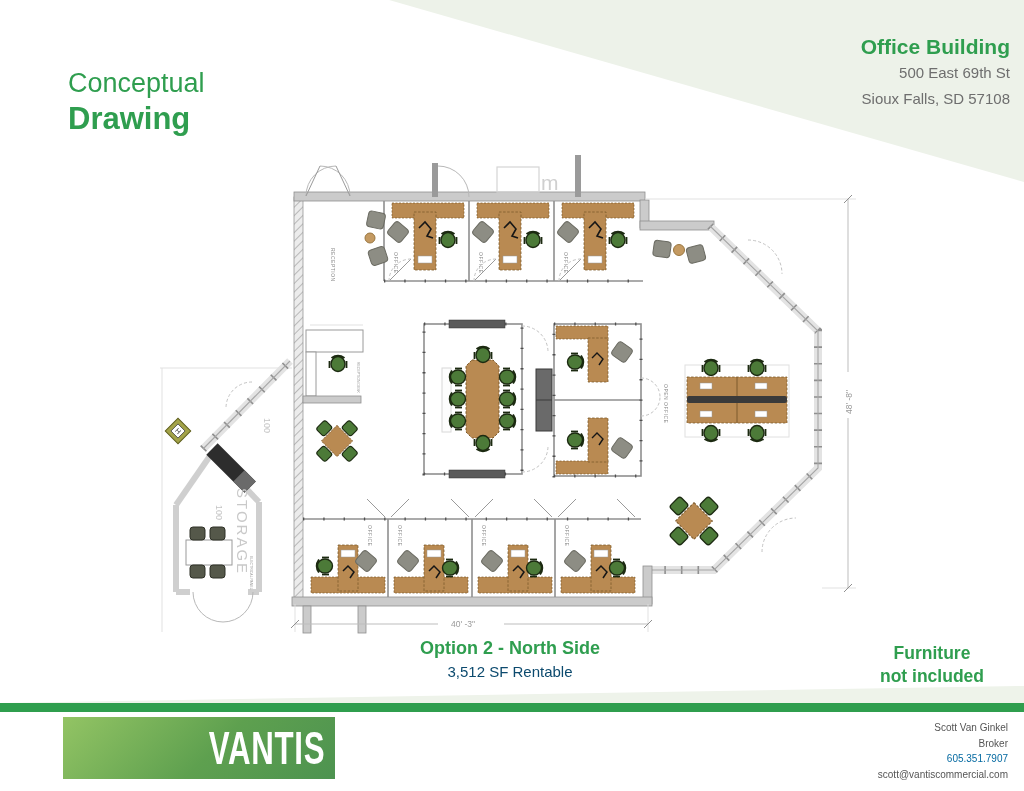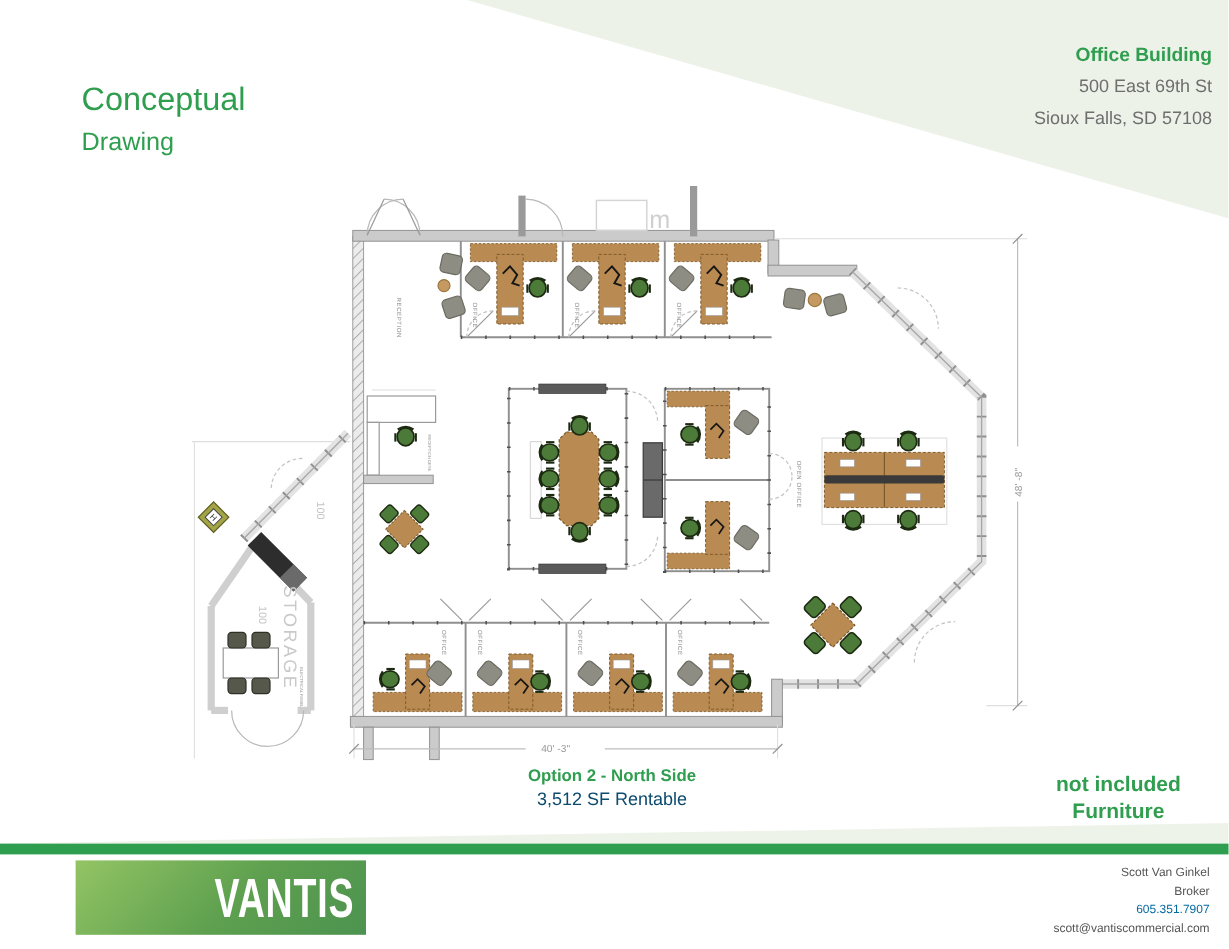--- a/index.html
+++ b/index.html
@@ -5,33 +5,33 @@
   html,body{margin:0;padding:0;background:#fff;}
   .page{position:relative;width:1024px;height:791px;background:#fff;overflow:hidden;
         font-family:"Liberation Sans",sans-serif;}
   
   .wedge-top{position:absolute;left:0;top:0;width:1024px;height:182px;background:#edf2e9;
              clip-path:polygon(38% 0,100% 0,100% 100%);}
   .wedge-bottom{position:absolute;left:0;top:684px;width:1024px;height:19px;background:#eef3ea;
              clip-path:polygon(0 100%,100% 10%,100% 100%);}
   
   .title{position:absolute;left:68px;top:66px;color:#2f9e4f;font-size:27px;line-height:35px;}
-  .title .t2{font-weight:normal;font-size:21px;}
+  .title .t2{font-weight:bold;font-size:31px;}
   .addr{position:absolute;right:14px;top:34px;text-align:right;line-height:26px;}
-  .addr .bld{color:#2f9e4f;font-weight:bold;font-size:16px;}
+  .addr .bld{color:#2f9e4f;font-weight:bold;font-size:21px;}
   .addr .a{color:#6e6e6e;font-size:15px;margin-left:16px;}
   
   .opt{position:absolute;left:330px;top:638px;width:360px;text-align:center;}
-  .opt .o1{color:#2f9e4f;font-weight:bold;font-size:14px;}
+  .opt .o1{color:#2f9e4f;font-weight:bold;font-size:18px;}
   .opt .o2{color:#0c4a6e;font-size:15px;margin-top:4px;}
   .furn{position:absolute;left:847px;top:642px;width:170px;text-align:center;
         color:#2f9e4f;font-weight:bold;font-size:17.5px;line-height:23px;}
   
   .bar{position:absolute;left:0;top:703px;width:1024px;height:9px;background:#2f9e4e;}
-  .logo{position:absolute;left:63px;top:717px;width:242px;height:62px;
+  .logo{position:absolute;left:63px;top:717px;width:272px;height:62px;
         background:linear-gradient(135deg,#93c464 0%,#5ea04f 55%,#4d9350 100%);
         display:flex;align-items:center;justify-content:flex-end;padding-right:10px;box-sizing:border-box;}
   .logo-text{display:inline-block;color:#fff;font-size:46px;font-weight:600;letter-spacing:1px;
         transform:scaleX(.68);transform-origin:right center;}
   .contact{position:absolute;right:16px;top:720px;text-align:right;color:#555;
         font-size:10px;line-height:15.5px;}
   .contact .ph{color:#0369a1;}
   
   svg{position:absolute;left:0;top:0;}
   .wall{fill:#cbcbcb;stroke:#8f8f8f;stroke-width:.8;}
@@ -375,22 +375,22 @@
       <text class="rmno" transform="rotate(90,264,418)" x="264" y="418">100</text>
       <text class="tiny" transform="rotate(90,250,556)" x="250" y="556">ELECTRICAL PANEL</text>
     </g>
   </svg>
 
   <div class="opt">
     <div class="o1">Option 2 - North Side</div>
     <div class="o2">3,512 SF Rentable</div>
   </div>
   <div class="furn">
+    <div>Furniture</div>
     <div>not included</div>
-    <div>Furniture</div>
   </div>
 
   <div class="bar"></div>
   <div class="logo">
     <span class="logo-text">VANTIS</span>
   </div>
   <div class="contact">
     <div>Scott Van Ginkel</div>
     <div>Broker</div>
     <div class="ph">605.351.7907</div>

